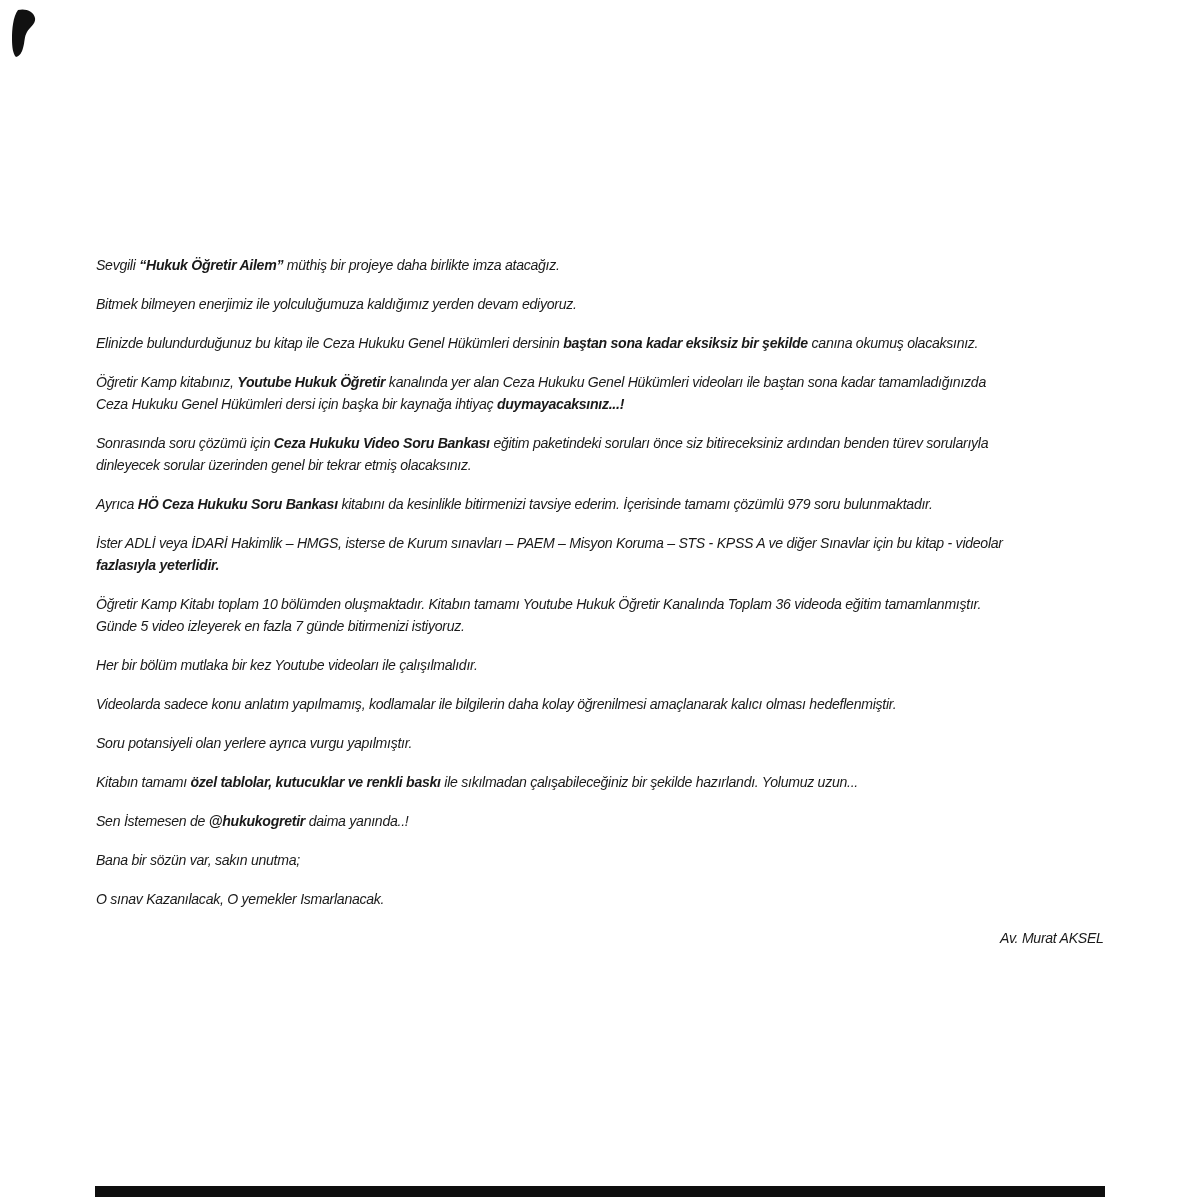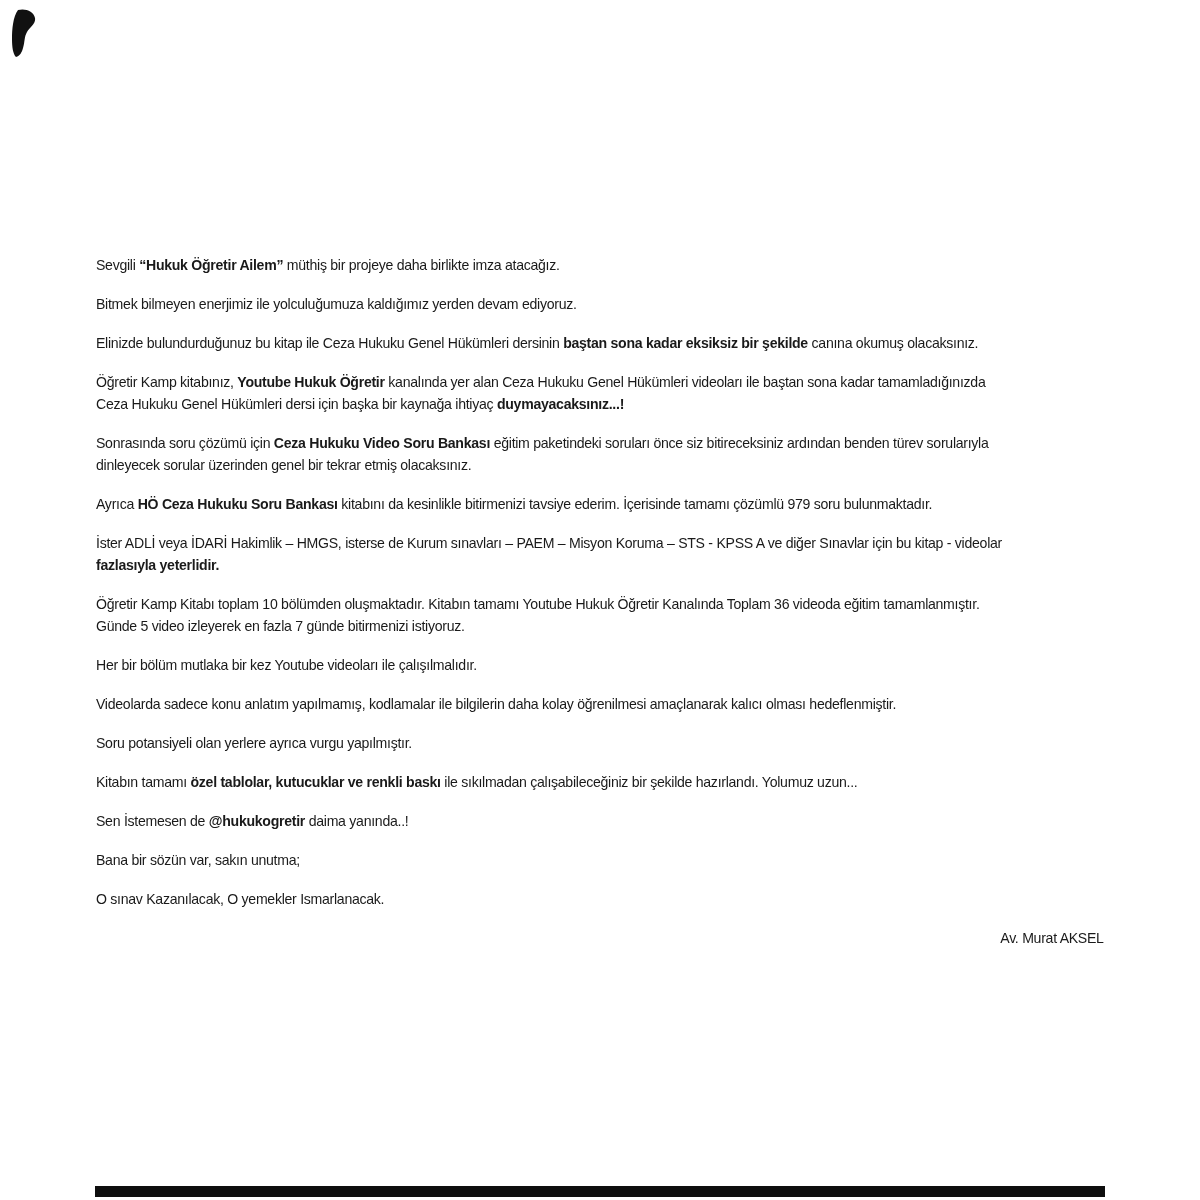--- a/index.html
+++ b/index.html
@@ -13,20 +13,21 @@
   html, body {
     width: 1200px; height: 1200px;
     background: var(--bg);
     overflow: hidden;
     font-family: "Liberation Sans", "DejaVu Sans", sans-serif;
   }
   .page {
     position: relative;
     width: 1012px; height: 1200px;
     background: var(--bg);
+    font-style: italic;
   }
   .corner-mark {
     position: absolute;
     left: 11px; top: 9px;
     color: var(--mark);
   }
   .text-column {
     position: absolute;
     left: 96px; top: 254px;
     width: 1072px;

